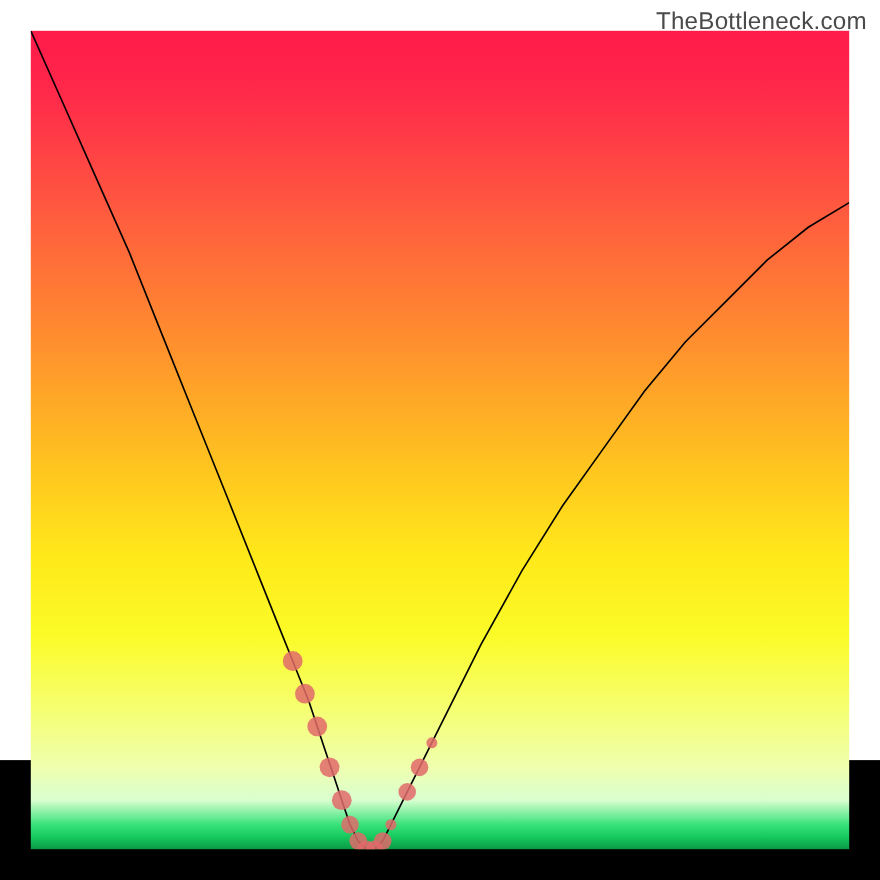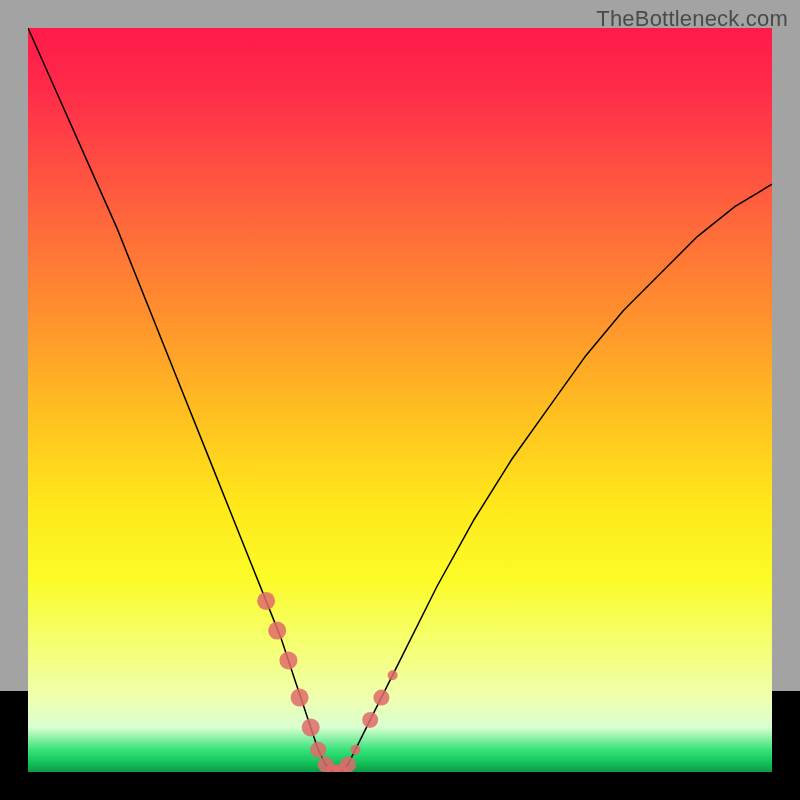--- a/index.html
+++ b/index.html
@@ -1,21 +1,21 @@
 <!DOCTYPE html>
 <html><head>
 <meta charset="utf-8">
 <style>
   * { margin: 0; padding: 0; box-sizing: border-box; }
   html, body { width: 800px; height: 800px; overflow: hidden; background: #000; }
   .frame {
     position: relative;
     width: 800px;
     height: 691px;
-    background: #a3a3a3;
+    background: #ffffff;
   }
   .plot-area {
     position: absolute;
     left: 28px;
     top: 28px;
     width: 744px;
     height: 744px;
     background: linear-gradient(to bottom,
       #ff1a4a 0%,
       #ff2a4a 8%,

